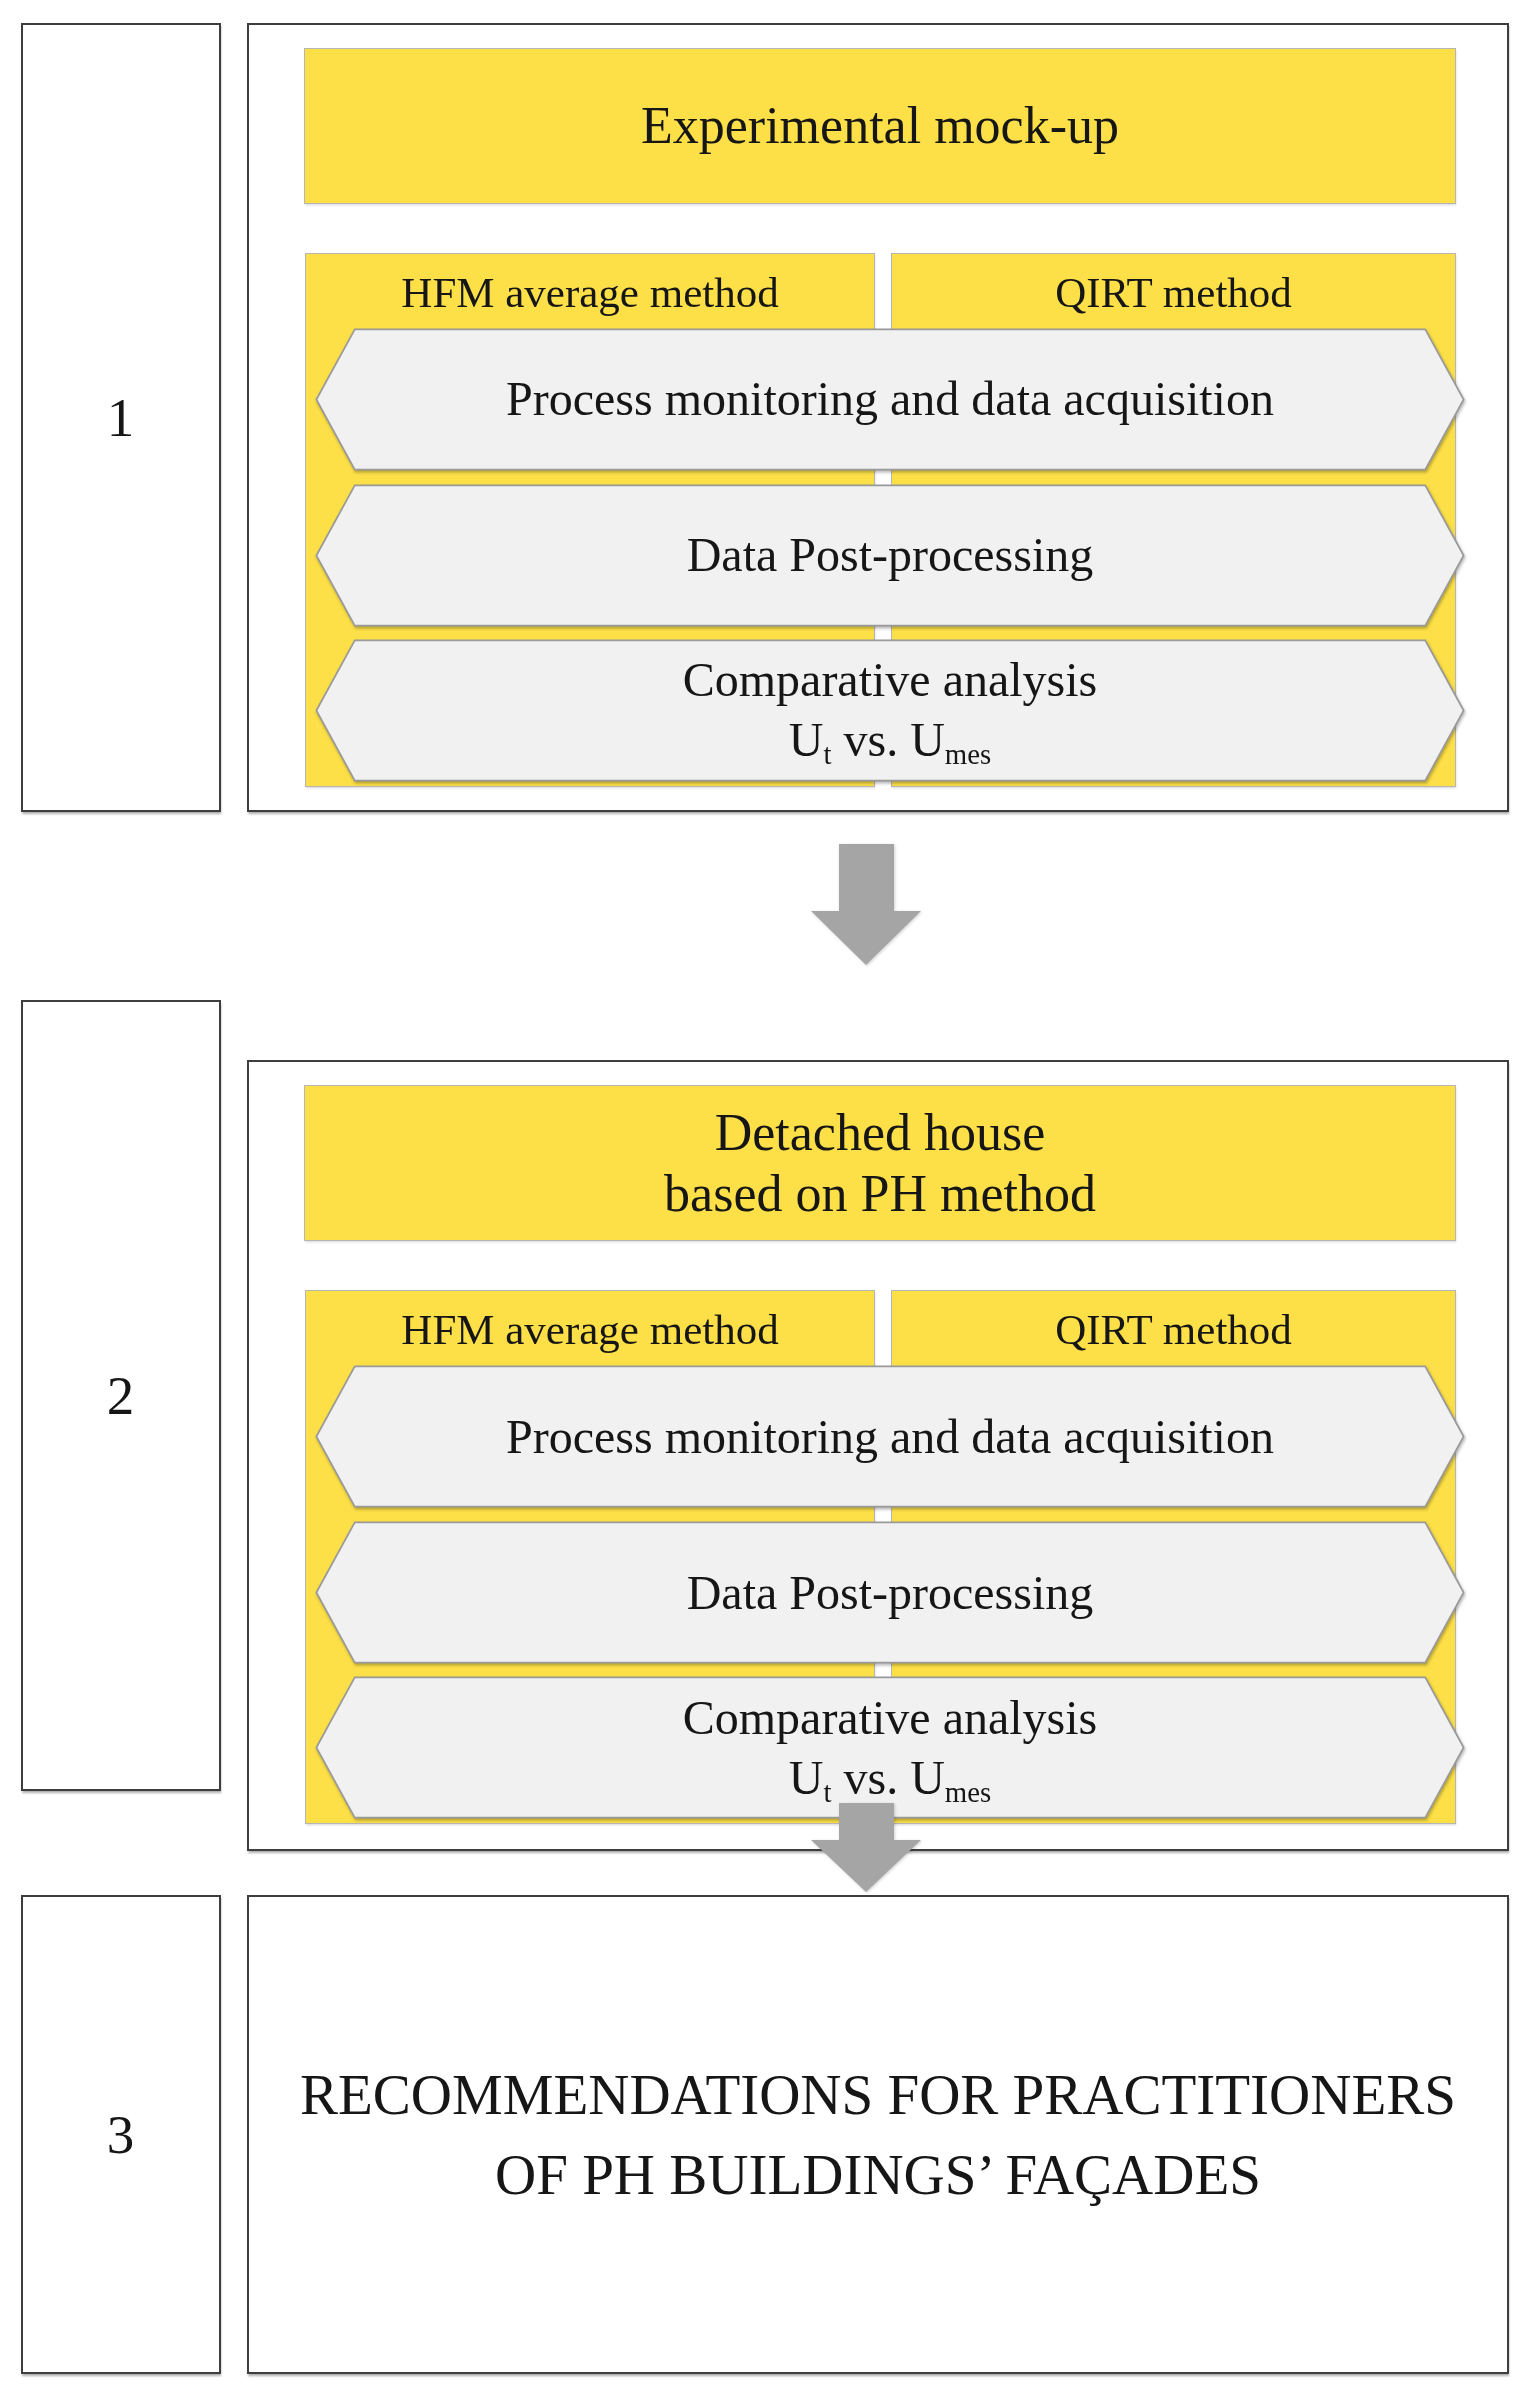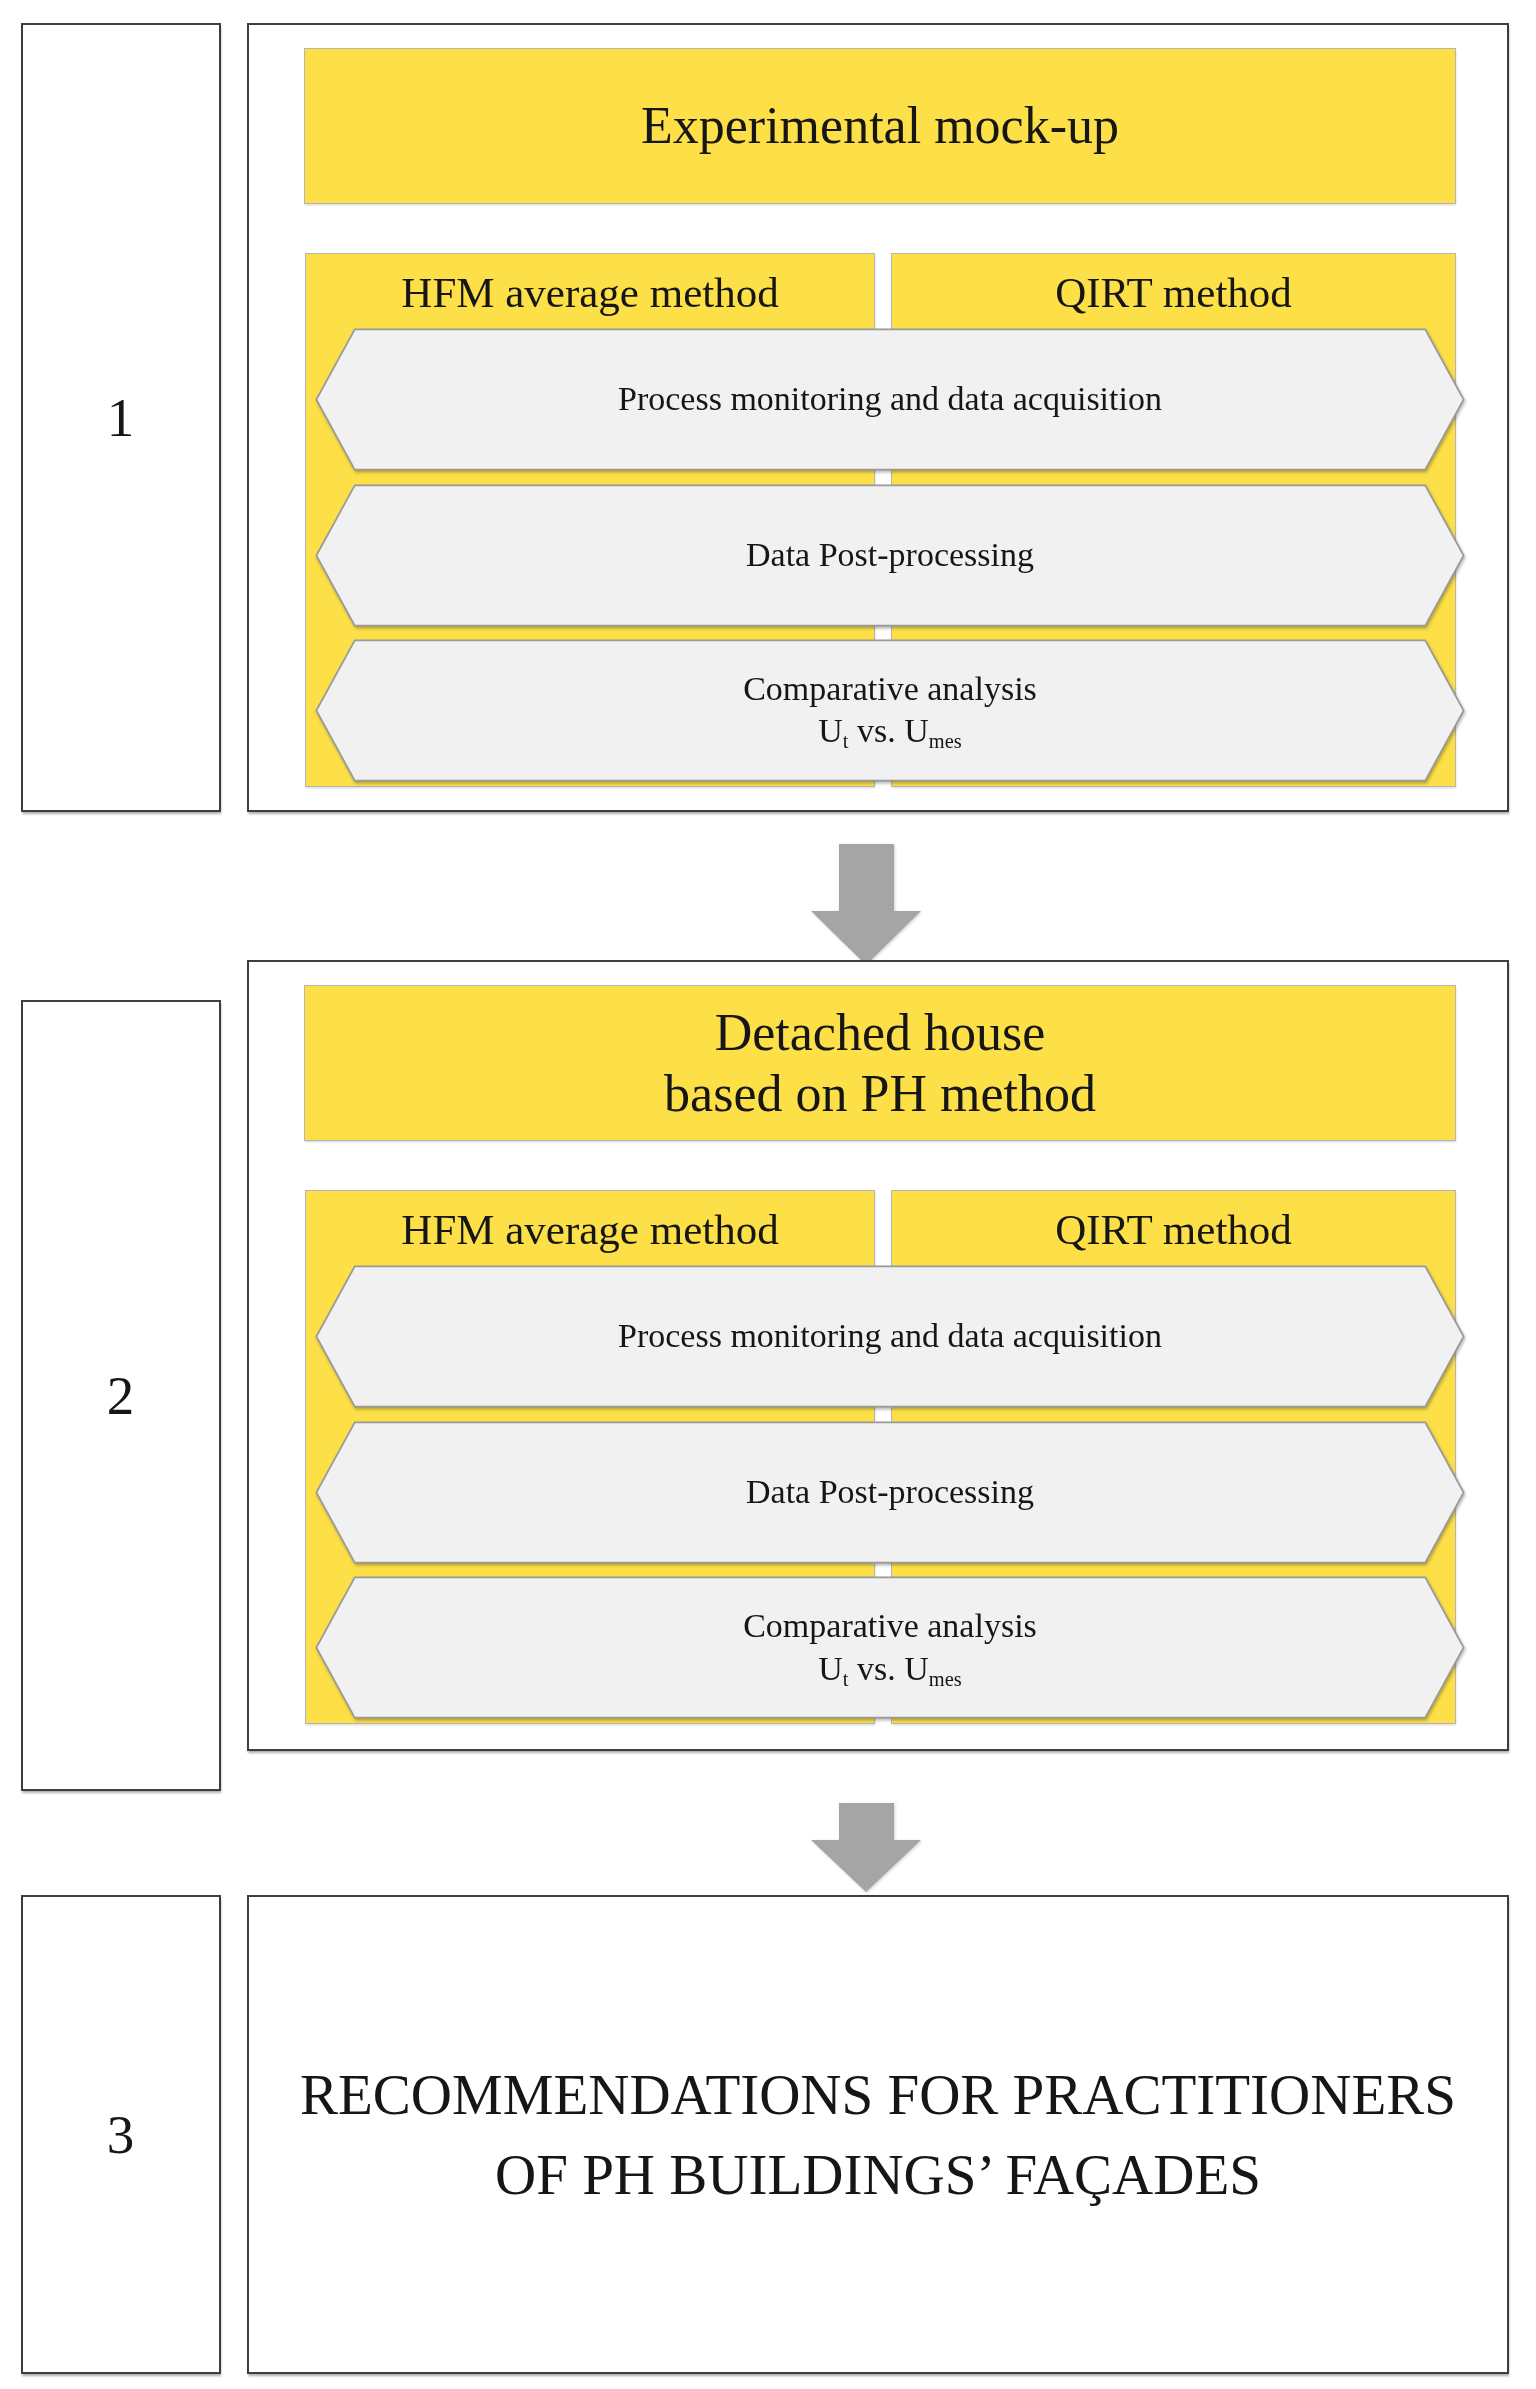--- a/index.html
+++ b/index.html
@@ -52,21 +52,21 @@
   
   .hex{
     position:absolute;left:66px;width:1150px;height:143px;
     filter:drop-shadow(1.4px 2.7px 1.4px rgba(0,0,0,0.28));
   }
   .hex svg{position:absolute;left:0;top:0;width:100%;height:100%;display:block;}
   .hex polygon{fill:var(--hexagon-fill);stroke:var(--hexagon-border);stroke-width:2.5;}
   .hex-label{
     position:absolute;left:41px;right:41px;top:0;bottom:0;
     display:flex;flex-direction:column;align-items:center;justify-content:center;
-    font-size:34px;line-height:1.25;text-align:center;
+    font-size:48px;line-height:1.25;text-align:center;
   }
   .hex1{top:303px;} .hex2{top:459px;} .hex3{top:614px;}
   sub{font-size:0.6em;vertical-align:-0.28em;line-height:0;}
 
   
   .arrow{position:absolute;left:811px;width:110px;filter:drop-shadow(1.4px 1.4px 1.4px rgba(0,0,0,0.18));}
   .arrow-shaft{position:absolute;left:27.5px;top:0;width:55px;background:var(--arrow);}
   .arrow-head{position:absolute;left:0;width:0;height:0;
     border-left:55px solid transparent;border-right:55px solid transparent;
     border-top-style:solid;border-top-color:var(--arrow);}
@@ -133,21 +133,21 @@
 
   <div class="arrow arrow-1">
     <div class="arrow-shaft"></div>
     <div class="arrow-head"></div>
   </div>
 
   <div class="numbox" style="top:1000px;height:791px;">
     <span class="stage-number">2</span>
   </div>
 
-  <div class="mainbox" style="top:960px;height:791px;">
+  <div class="mainbox" style="top:1060px;height:791px;">
     <div class="headerbox">
       <div class="stage-title">
         <span>Detached house</span><br>
         <span>based on PH method</span>
       </div>
     </div>
 
     <div class="col col-left">
       <div class="col-label">HFM average method</div>
     </div>

